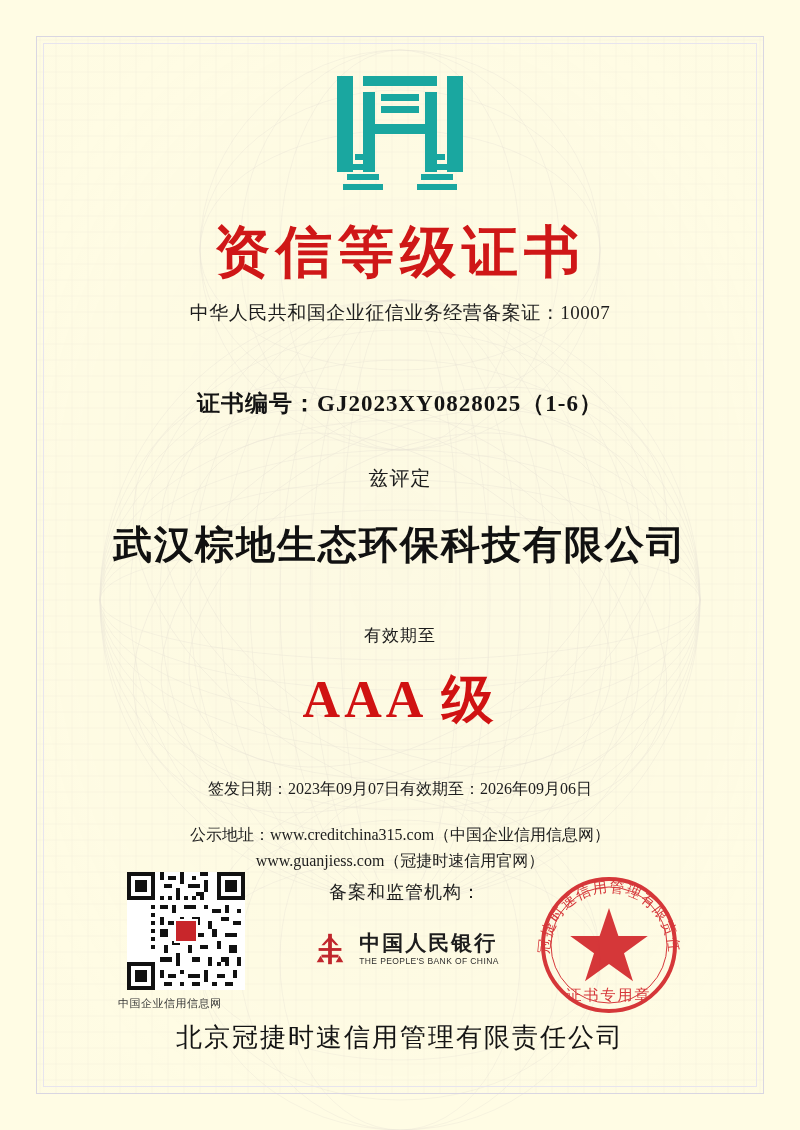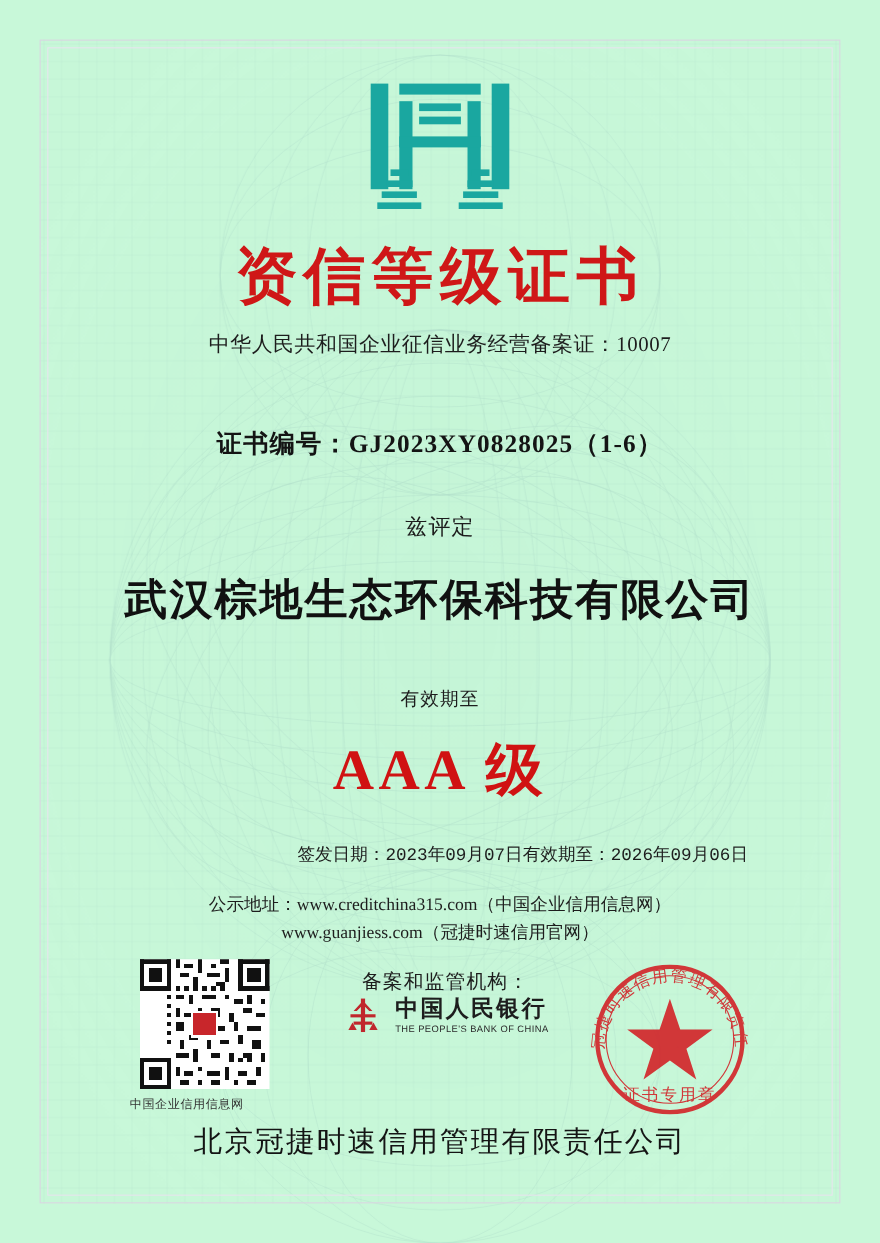--- a/index.html
+++ b/index.html
@@ -14,21 +14,21 @@
     color: #222;
     position: relative;
     overflow: hidden;
   }
 
   
   .certificate {
     position: absolute;
     left: 0; top: 0;
     width: 800px; height: 1130px;
-    background: #86efac;
+    background: #fef9c3;
     overflow: hidden;
   }
 
   
   .guilloche {
     position: absolute;
     left: 0; top: 0;
     width: 800px; height: 1130px;
     opacity: .55;
     pointer-events: none;
@@ -117,27 +117,26 @@
 
   .grade-value {
     margin-top: 18px;
     font-size: 52px;
     font-weight: bold;
     color: #d01212;
     letter-spacing: 4px;
   }
 
   .dates {
-    margin-top: 32px;
+    margin-top: 44px;
     width: 560px;
     display: flex;
-    justify-content: flex-end;
+    justify-content: center;
     font-size: 16px;
     color: #1d1d1d;
-    font-family: Liberation Mono, monospace;
   }
   .dates .date-item { white-space: nowrap; }
 
   .publish {
     margin-top: 22px;
     text-align: center;
     font-size: 16px;
     color: #1d1d1d;
     line-height: 1.6;
   }
@@ -178,20 +177,21 @@
     top: 20px;
     width: 250px;
     text-align: center;
   }
   .regulator-label {
     font-size: 18px;
     color: #1d1d1d;
     letter-spacing: 1px;
   }
   .pboc {
+    margin-top: 26px;
     display: flex;
     align-items: center;
     justify-content: center;
     gap: 10px;
   }
   .pboc-text { text-align: left; }
   .pboc-cn {
     font-size: 21px;
     font-weight: bold;
     color: #1d1d1d;

